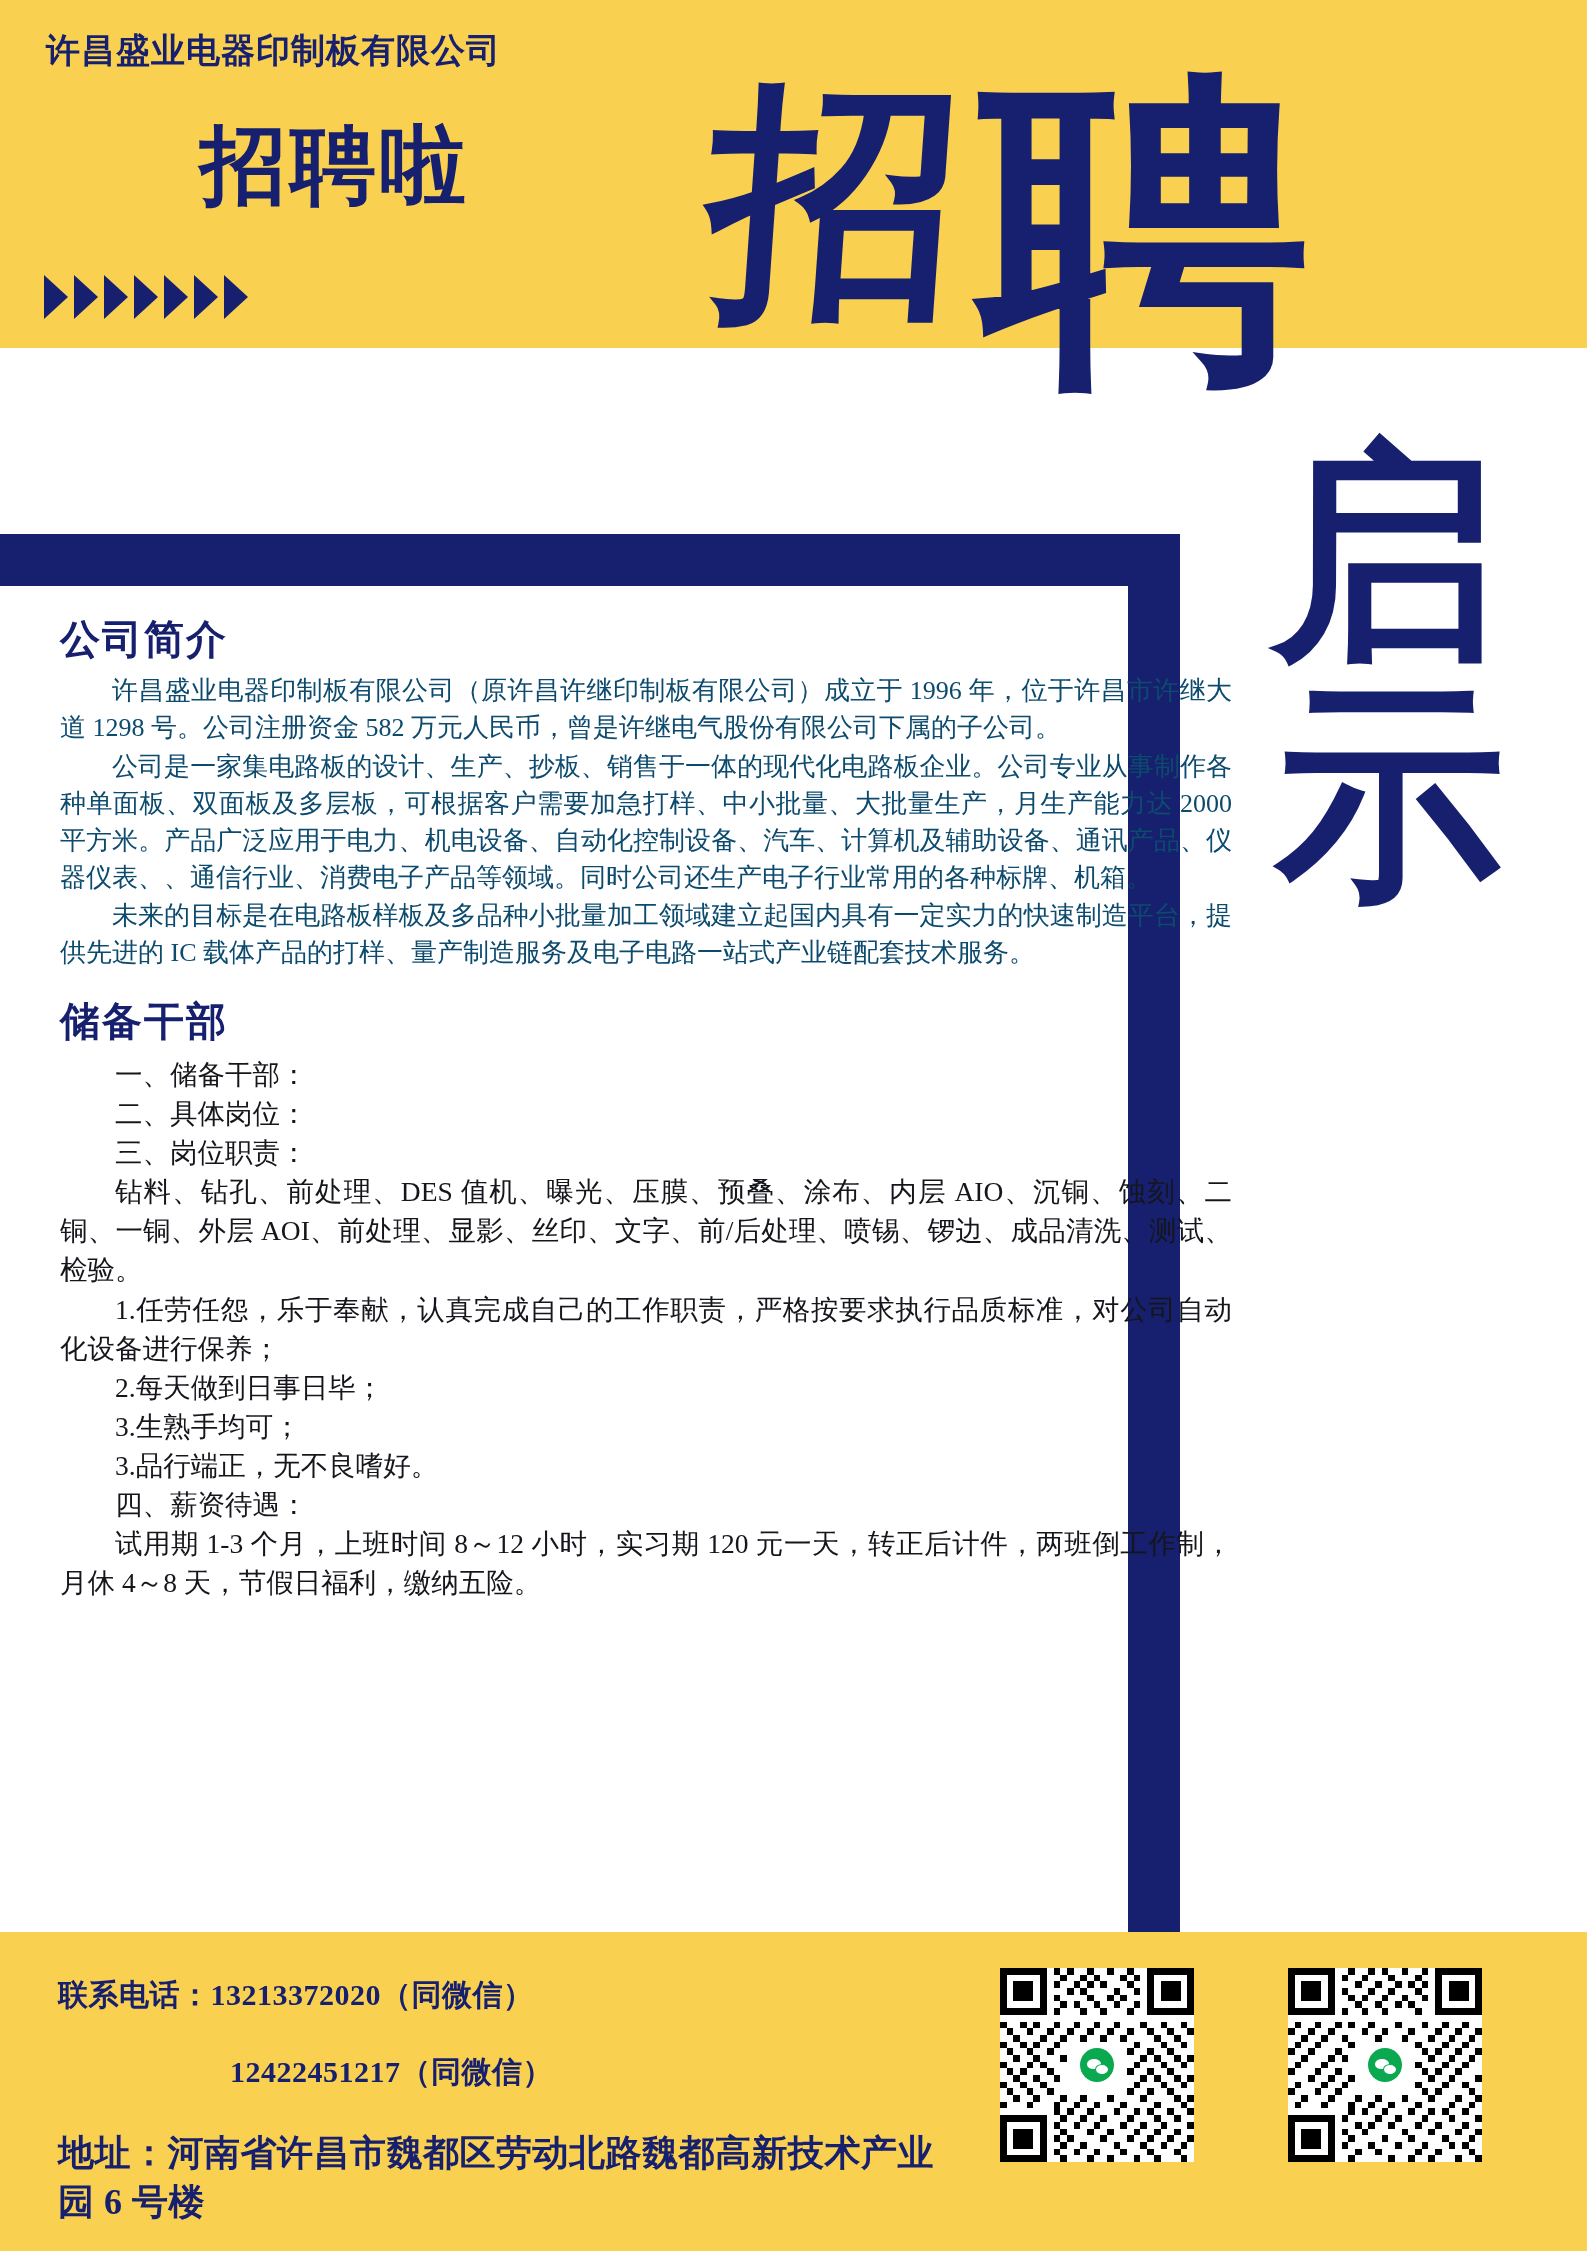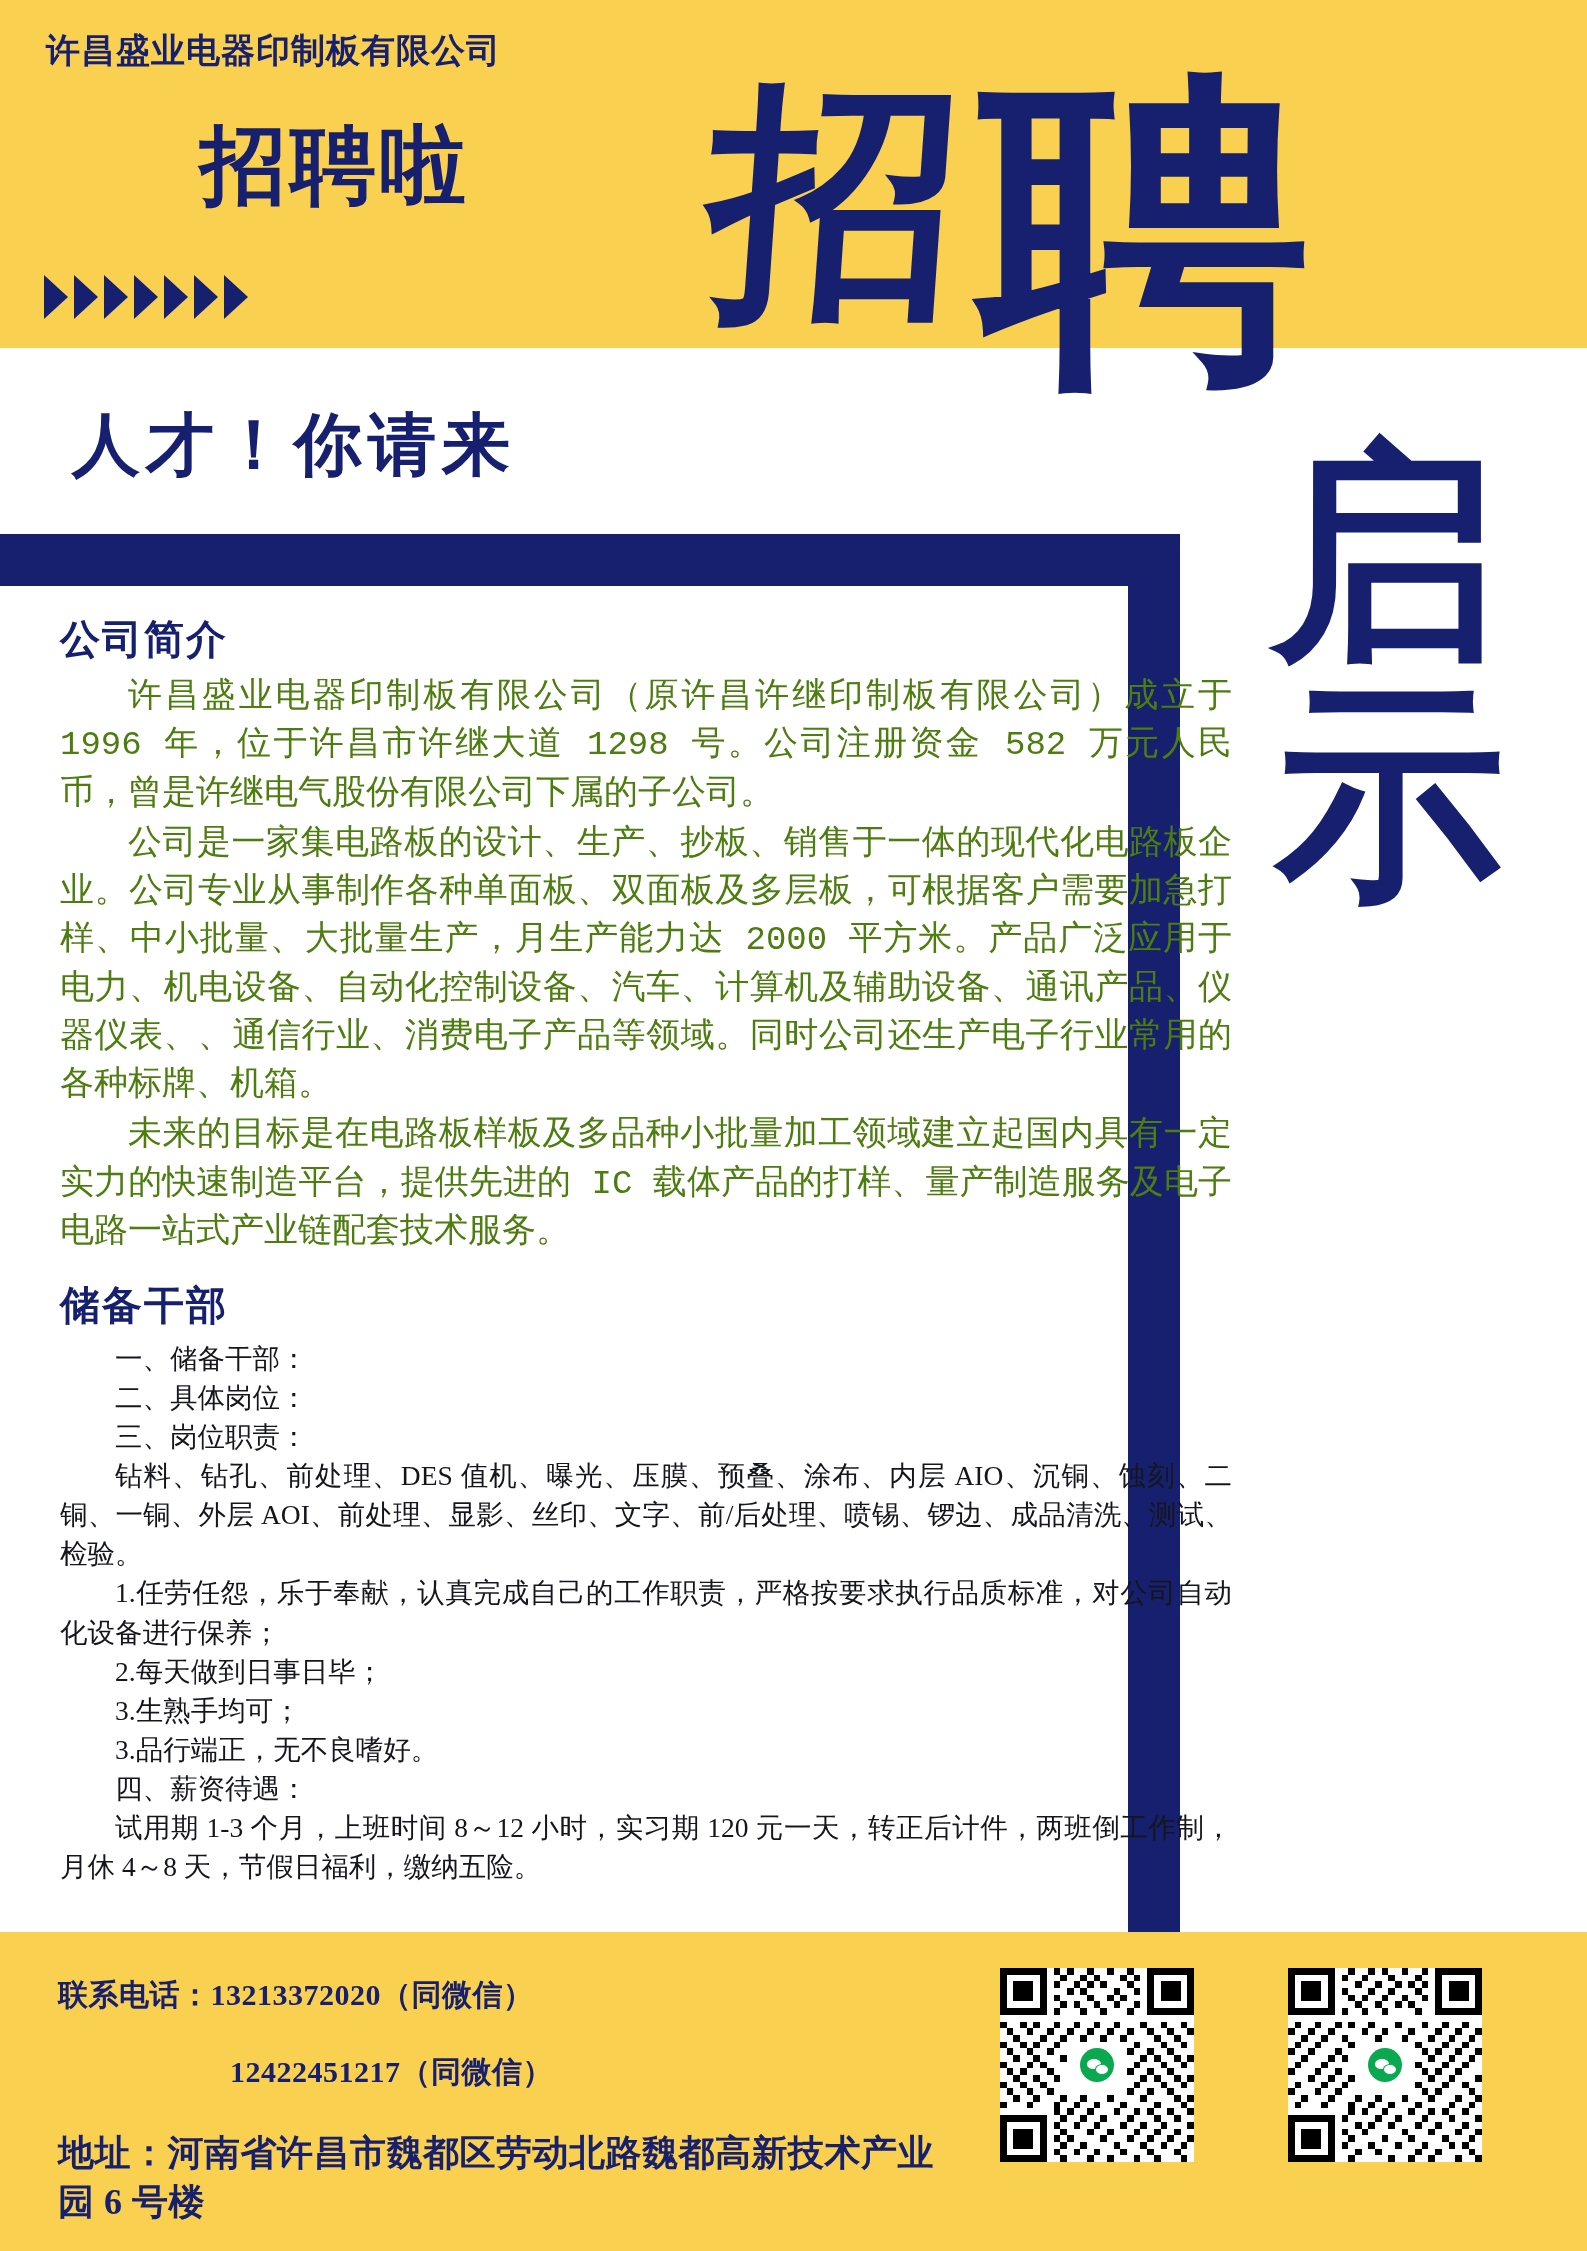--- a/index.html
+++ b/index.html
@@ -133,27 +133,27 @@
   }
   .section-title {
     font-size: 40px;
     font-weight: 800;
     color: #16206e;
     font-family: "Liberation Sans", "DejaVu Sans", sans-serif;
     margin: 22px 0 6px 0;
     letter-spacing: 2px;
   }
   .para {
-    font-size: 34px;
+    font-size: 26px;
     line-height: 1.42;
-    color: #4d7c0f;
+    color: #0c4a6e;
     text-indent: 2em;
     margin: 0 0 2px 0;
     text-align: justify;
-    font-family: Liberation Mono, monospace;
+    font-family: Liberation Serif, serif;
   }
   .line {
     font-size: 27.5px;
     line-height: 1.42;
     color: #15161c;
     margin: 0;
     text-indent: 2em;
     text-align: justify;
     font-family: "Liberation Serif", "DejaVu Serif", serif;
   }
@@ -247,21 +247,20 @@
     <span></span>
     <span></span>
     <span></span>
     <span></span>
     <span></span>
     <span></span>
     <span></span>
   </div>
 
   <div class="slogan-band"></div>
-  <div class="slogan">人才！你请来</div>
 
   <div class="blue-bar"></div>
   <div class="blue-vert"></div>
 
   <div class="giant-title">
     <span class="g1">招</span>
     <span class="g2">聘</span>
     <span class="g4">启</span>
     <span class="g5">示</span>
   </div>

